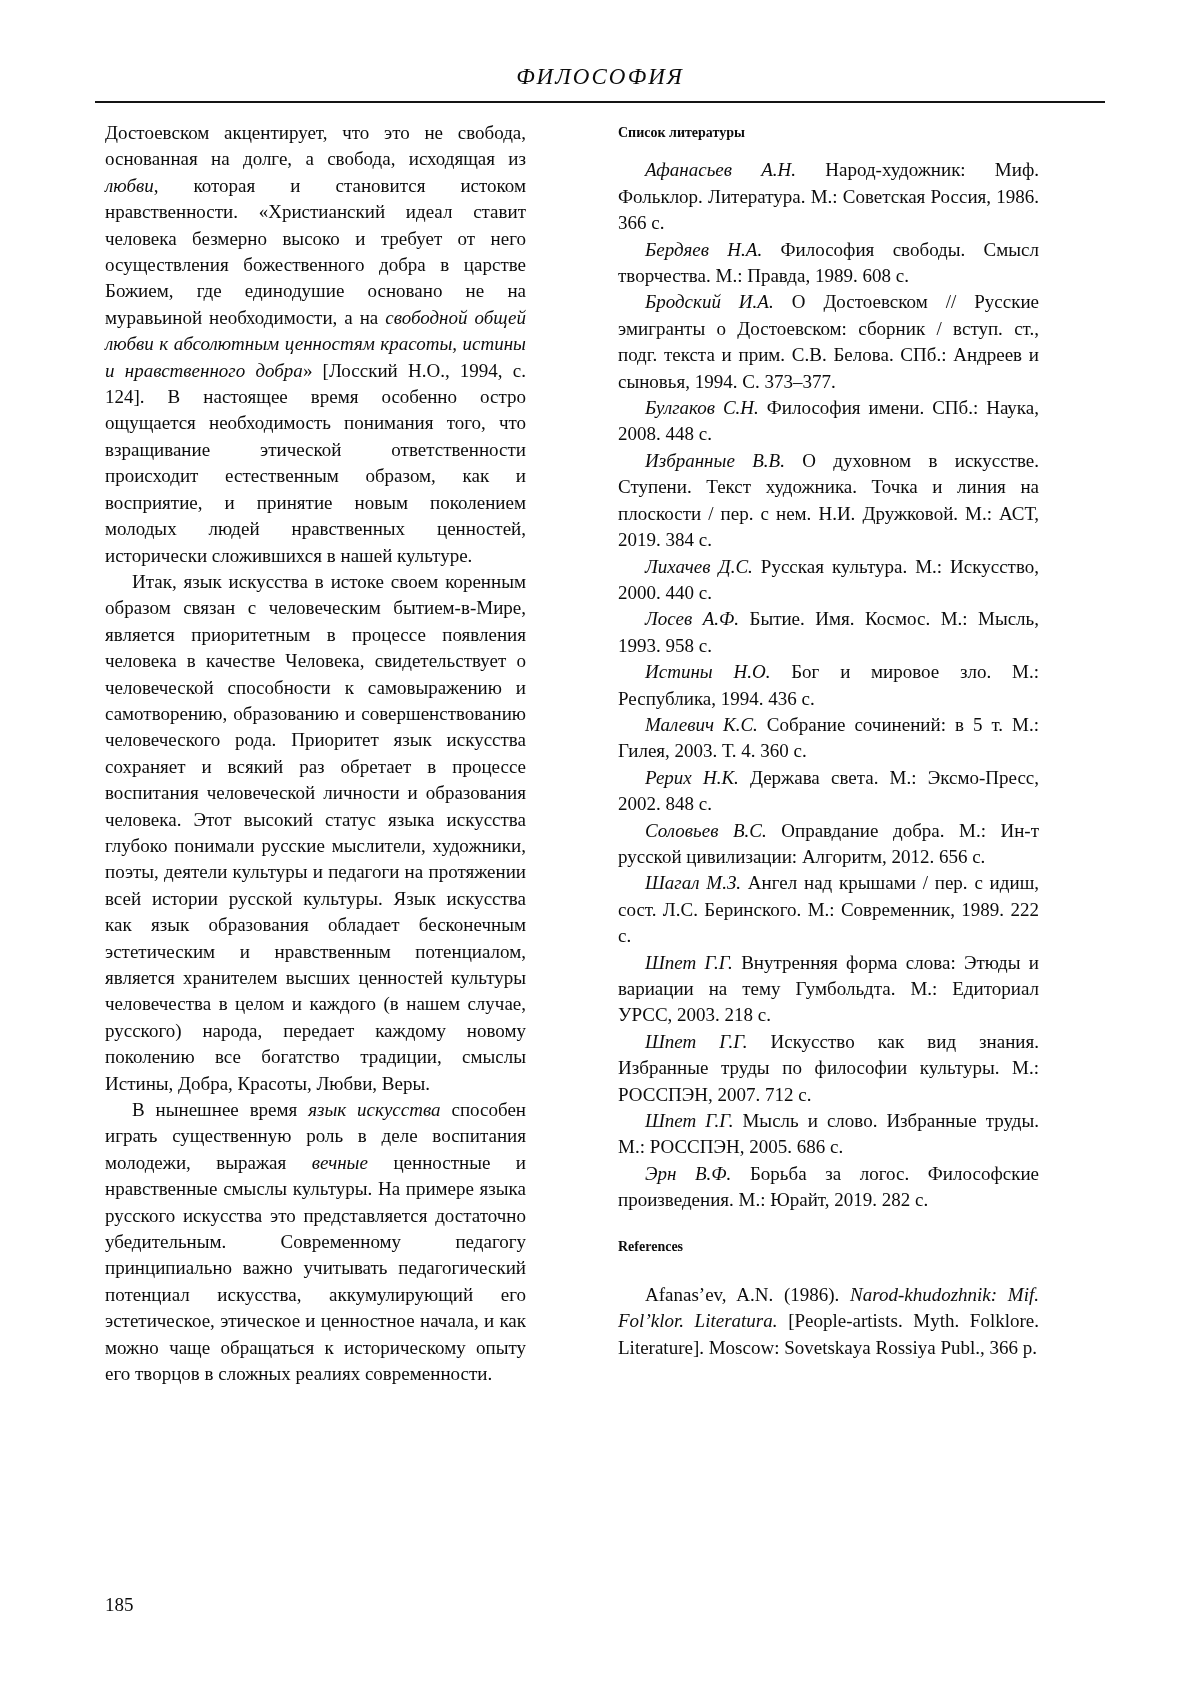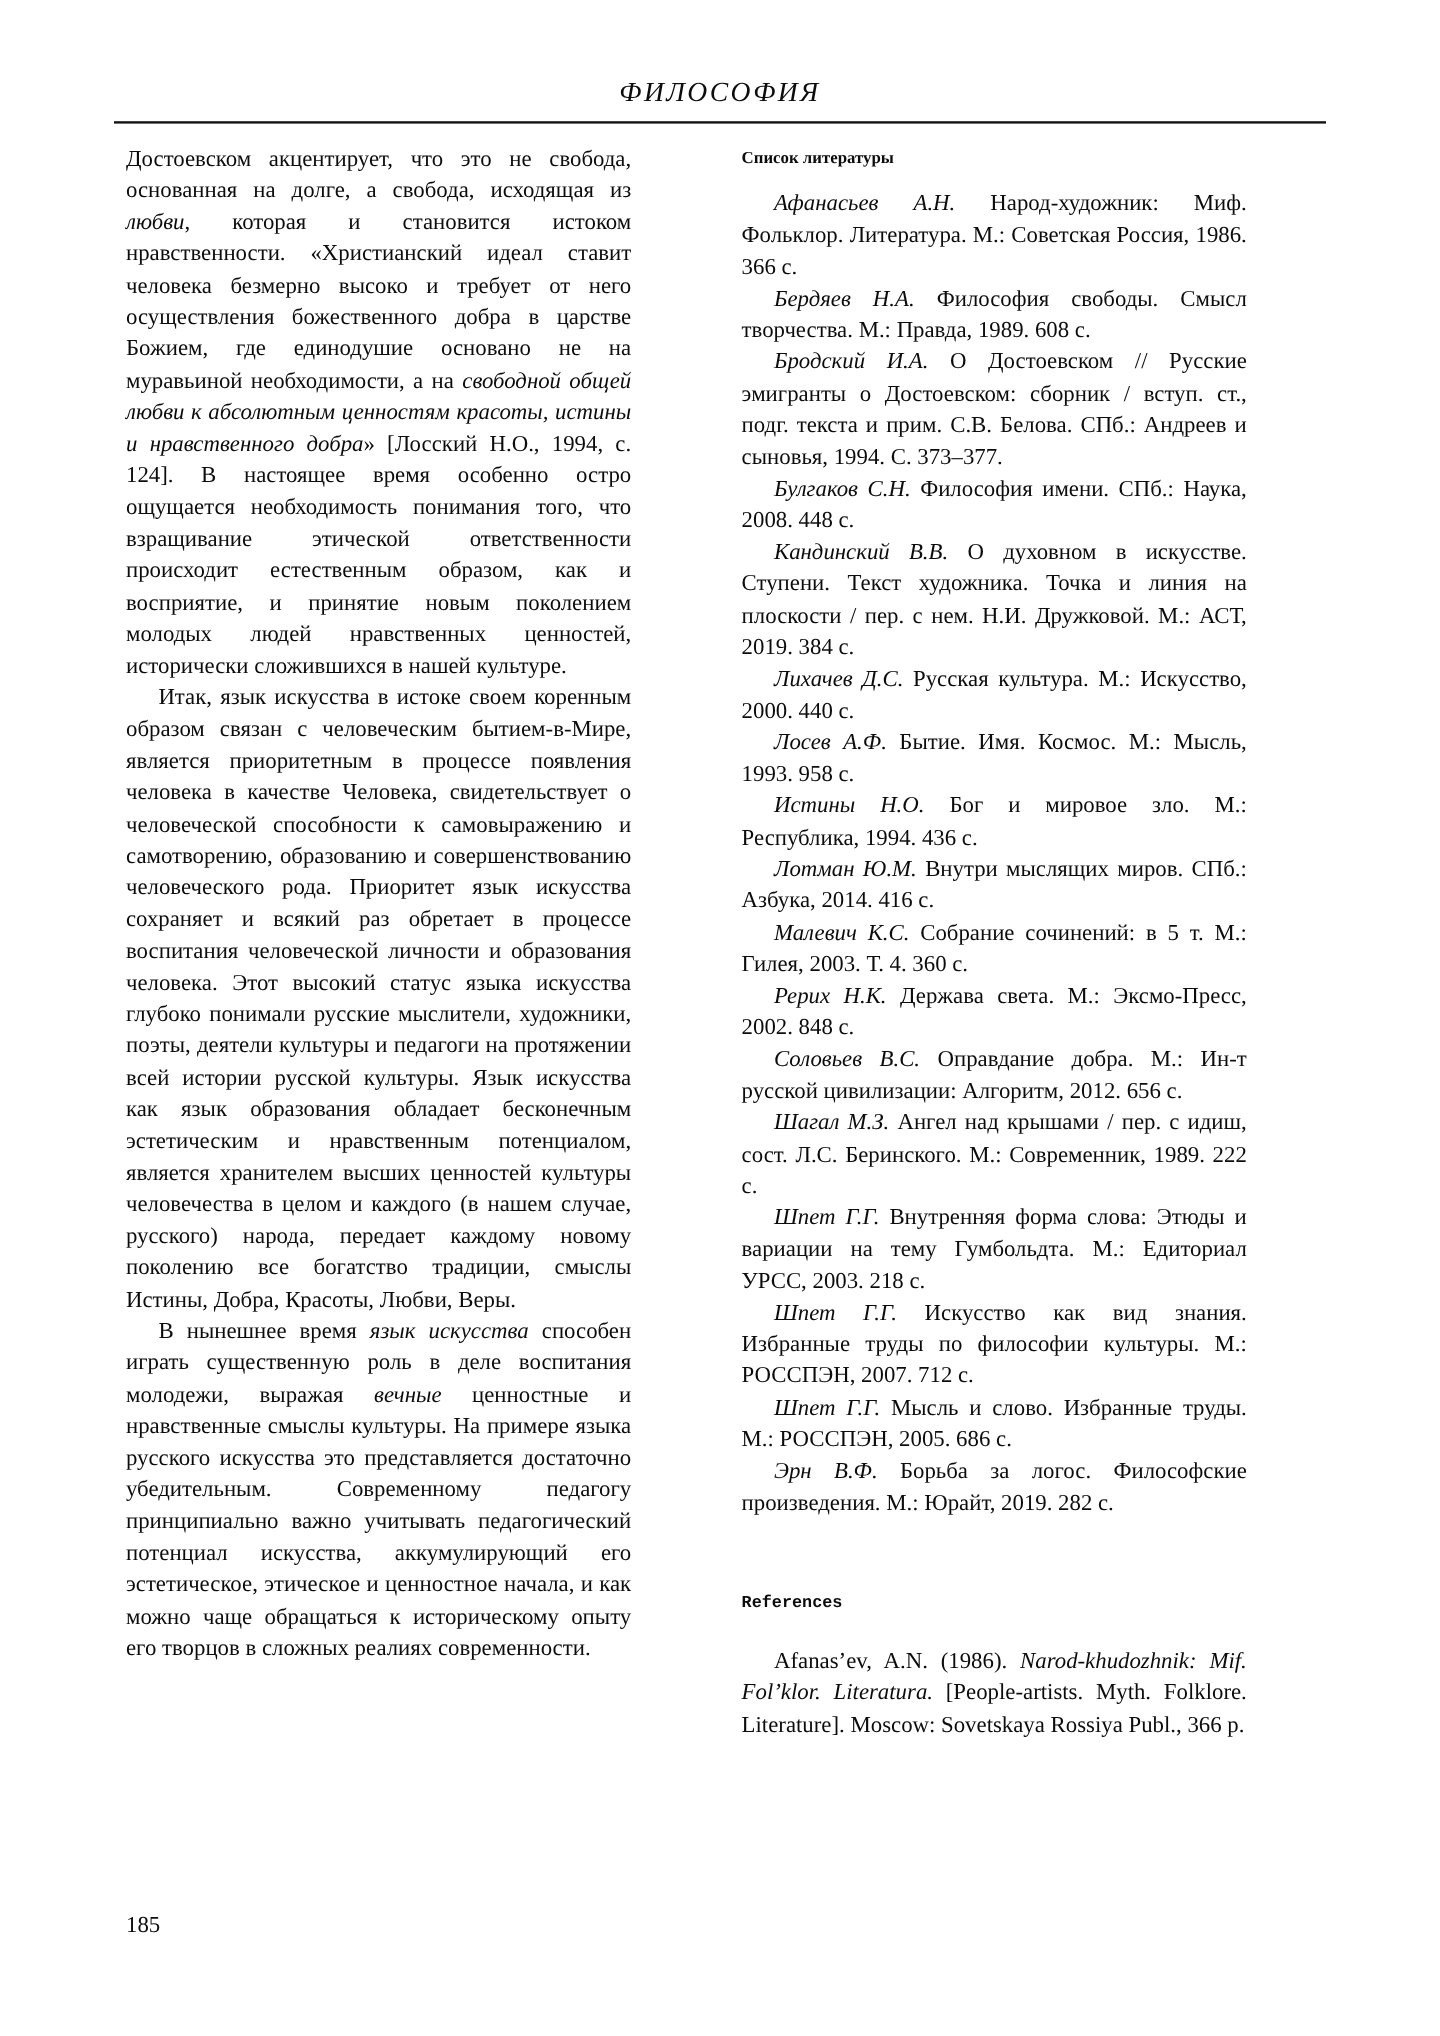--- a/index.html
+++ b/index.html
@@ -36,23 +36,22 @@
   }
   .para.indent { text-indent: 27px; }
   .it { font-style: italic; }
   .sec-title {
     font-size: 14px;
     font-weight: bold;
     line-height: 26.4px;
     margin: 0 0 11px 0;
   }
   .refs-title {
-    margin-top: 57px;
+    margin-top: 20px;
     margin-bottom: 22px;
-    font-family: Liberation Mono, monospace;
   }
   .page-number {
     position: absolute; top: 1594px; left: 105px;
     font-size: 19px;
   }
 </style>
 </head>
 <body>
 
 <div class="page">
@@ -71,25 +70,24 @@
 
     <div class="col right">
 
       <h2 class="sec-title">Список литературы</h2>
 
       <div class="bib-list">
           <p class="para indent"><span class="it">Афанасьев А.Н.</span><span> Народ-художник: Миф. Фольклор. Литература. М.: Советская Россия, 1986. 366 с.</span></p>
           <p class="para indent"><span class="it">Бердяев Н.А.</span><span> Философия свободы. Смысл творчества. М.: Правда, 1989. 608 с.</span></p>
           <p class="para indent"><span class="it">Бродский И.А.</span><span> О Достоевском // Русские эмигранты о Достоевском: сборник / вступ. ст., подг. текста и прим. С.В. Белова. СПб.: Андреев и сыновья, 1994. С. 373–377.</span></p>
           <p class="para indent"><span class="it">Булгаков С.Н.</span><span> Философия имени. СПб.: Наука, 2008. 448 с.</span></p>
-          <p class="para indent"><span class="it">Кандинский В.В.</span><span> О духовном в искусстве. Ступени. Текст художника. Точка и линия на плоскости / пер. с нем. Н.И. Дружковой. М.: АСТ, 2019. 384 с.</span></p>
+          <p class="para indent"><span class="it">Избранные В.В.</span><span> О духовном в искусстве. Ступени. Текст художника. Точка и линия на плоскости / пер. с нем. Н.И. Дружковой. М.: АСТ, 2019. 384 с.</span></p>
           <p class="para indent"><span class="it">Лихачев Д.С.</span><span> Русская культура. М.: Искусство, 2000. 440 с.</span></p>
           <p class="para indent"><span class="it">Лосев А.Ф.</span><span> Бытие. Имя. Космос. М.: Мысль, 1993. 958 с.</span></p>
           <p class="para indent"><span class="it">Истины Н.О.</span><span> Бог и мировое зло. М.: Республика, 1994. 436 с.</span></p>
-          <p class="para indent"><span class="it">Лотман Ю.М.</span><span> Внутри мыслящих миров. СПб.: Азбука, 2014. 416 с.</span></p>
           <p class="para indent"><span class="it">Малевич К.С.</span><span> Собрание сочинений: в 5 т. М.: Гилея, 2003. Т. 4. 360 с.</span></p>
           <p class="para indent"><span class="it">Рерих Н.К.</span><span> Держава света. М.: Эксмо-Пресс, 2002. 848 с.</span></p>
           <p class="para indent"><span class="it">Соловьев В.С.</span><span> Оправдание добра. М.: Ин-т русской цивилизации: Алгоритм, 2012. 656 с.</span></p>
           <p class="para indent"><span class="it">Шагал М.З.</span><span> Ангел над крышами / пер. с идиш, сост. Л.С. Беринского. М.: Современник, 1989. 222 с.</span></p>
           <p class="para indent"><span class="it">Шпет Г.Г.</span><span> Внутренняя форма слова: Этюды и вариации на тему Гумбольдта. М.: Едиториал УРСС, 2003. 218 с.</span></p>
           <p class="para indent"><span class="it">Шпет Г.Г.</span><span> Искусство как вид знания. Избранные труды по философии культуры. М.: РОССПЭН, 2007. 712 с.</span></p>
           <p class="para indent"><span class="it">Шпет Г.Г.</span><span> Мысль и слово. Избранные труды. М.: РОССПЭН, 2005. 686 с.</span></p>
           <p class="para indent"><span class="it">Эрн В.Ф.</span><span> Борьба за логос. Философские произведения. М.: Юрайт, 2019. 282 с.</span></p>
         </div>
 

